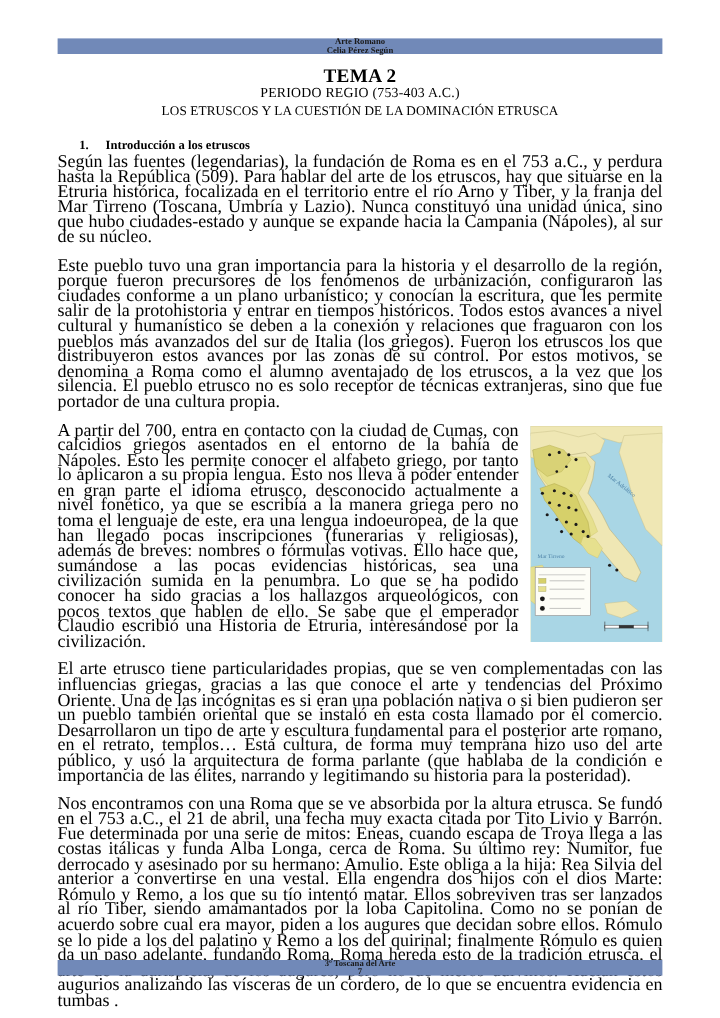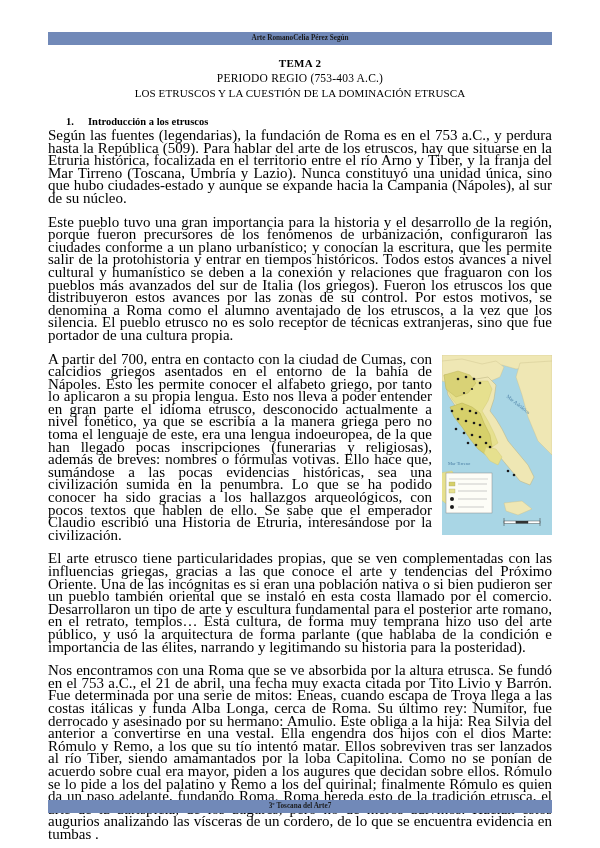--- a/index.html
+++ b/index.html
@@ -25,23 +25,24 @@
 
   
   .runbar {
     position: absolute;
     left: 48px;
     width: 504px;
     height: 13px;
     background: #7189b8;
     display: flex;
     align-items: center;
-    justify-content: center;
+    justify-content: space-between;
     box-sizing: border-box;
     padding: 0 3px;
+    flex-direction: column;
   }
   .runbar .rb-left,
   .runbar .rb-right {
     font-family: "Liberation Serif", serif;
     font-size: 7.2px;
     font-weight: bold;
     line-height: 1;
     color: #1a1a1a;
     white-space: nowrap;
   }
@@ -50,21 +51,21 @@
 
   
   .title-block {
     position: absolute;
     left: 48px;
     top: 56px;
     width: 504px;
     text-align: center;
   }
   .title-main {
-    font-size: 11px;
+    font-size: 16px;
     font-weight: bold;
     letter-spacing: 0.3px;
     line-height: 15px;
   }
   .title-sub {
     font-size: 11.5px;
     font-weight: normal;
     letter-spacing: 0.2px;
     line-height: 15px;
   }

